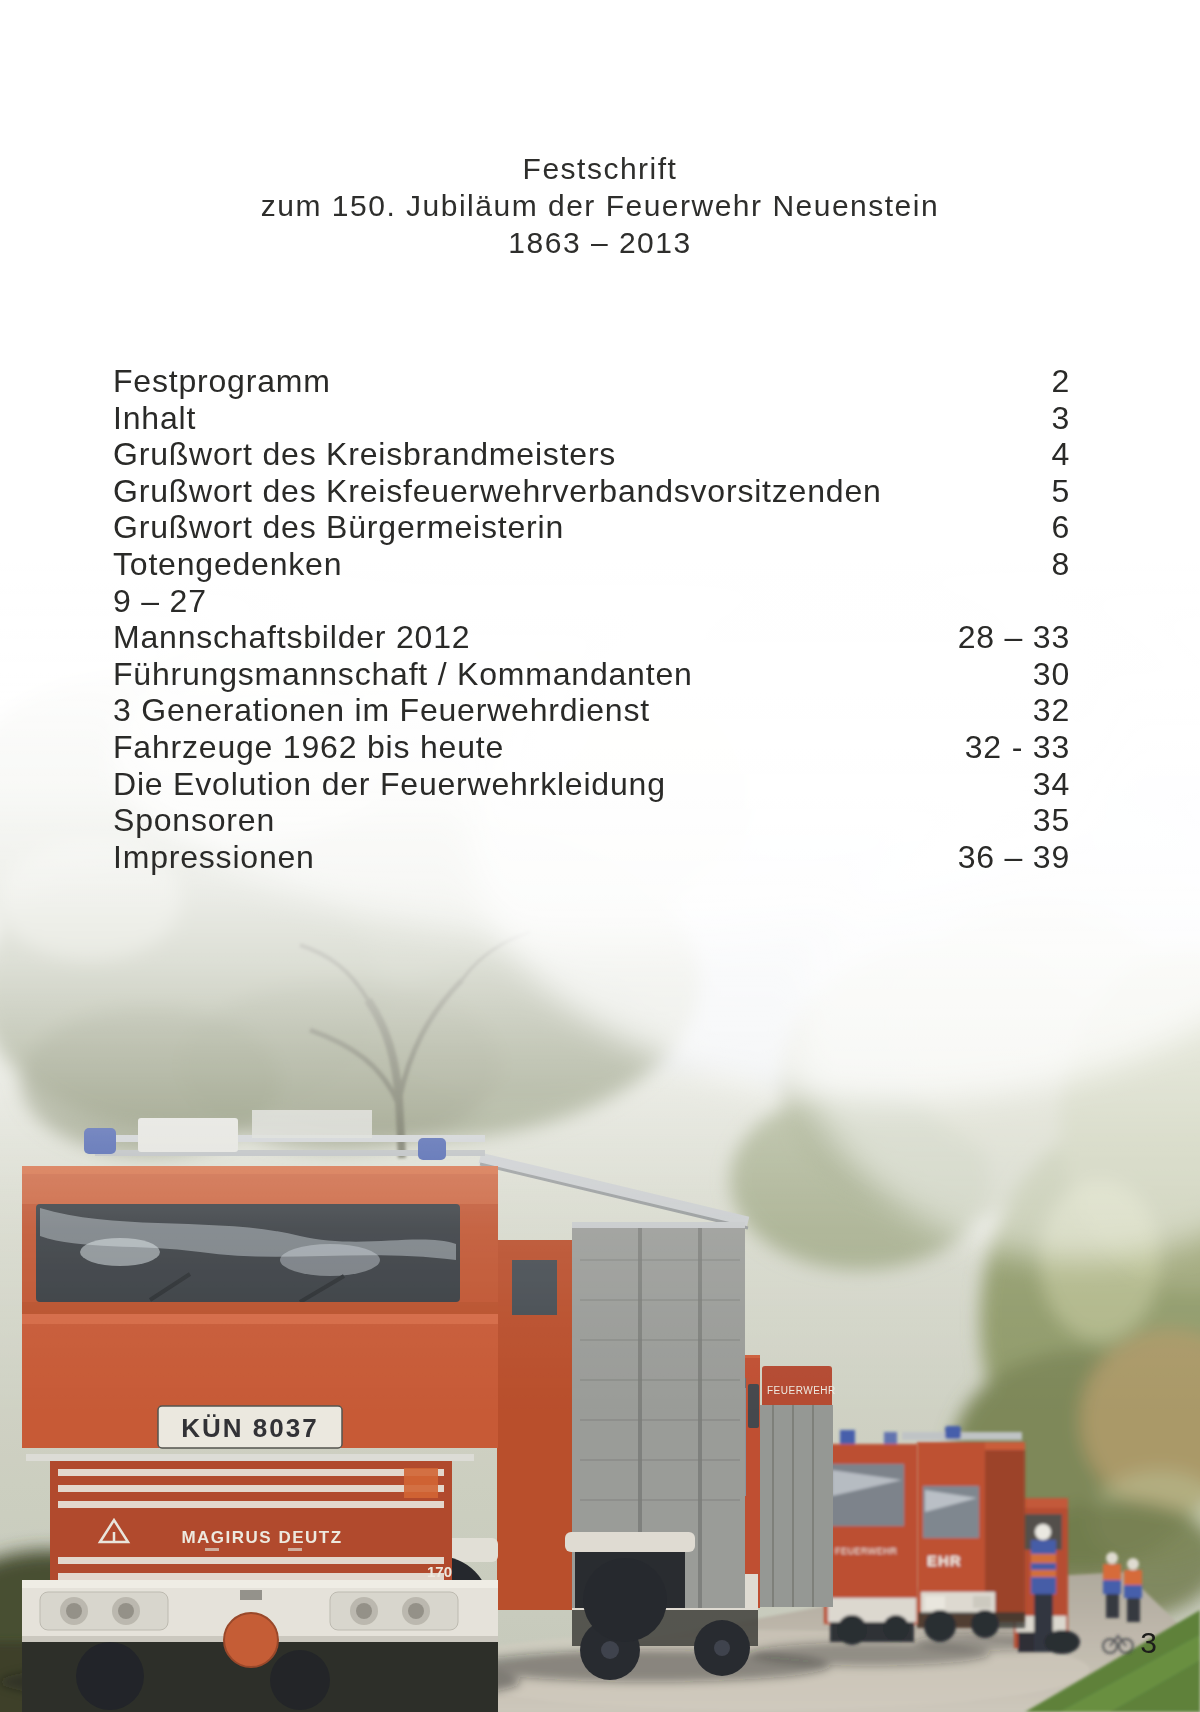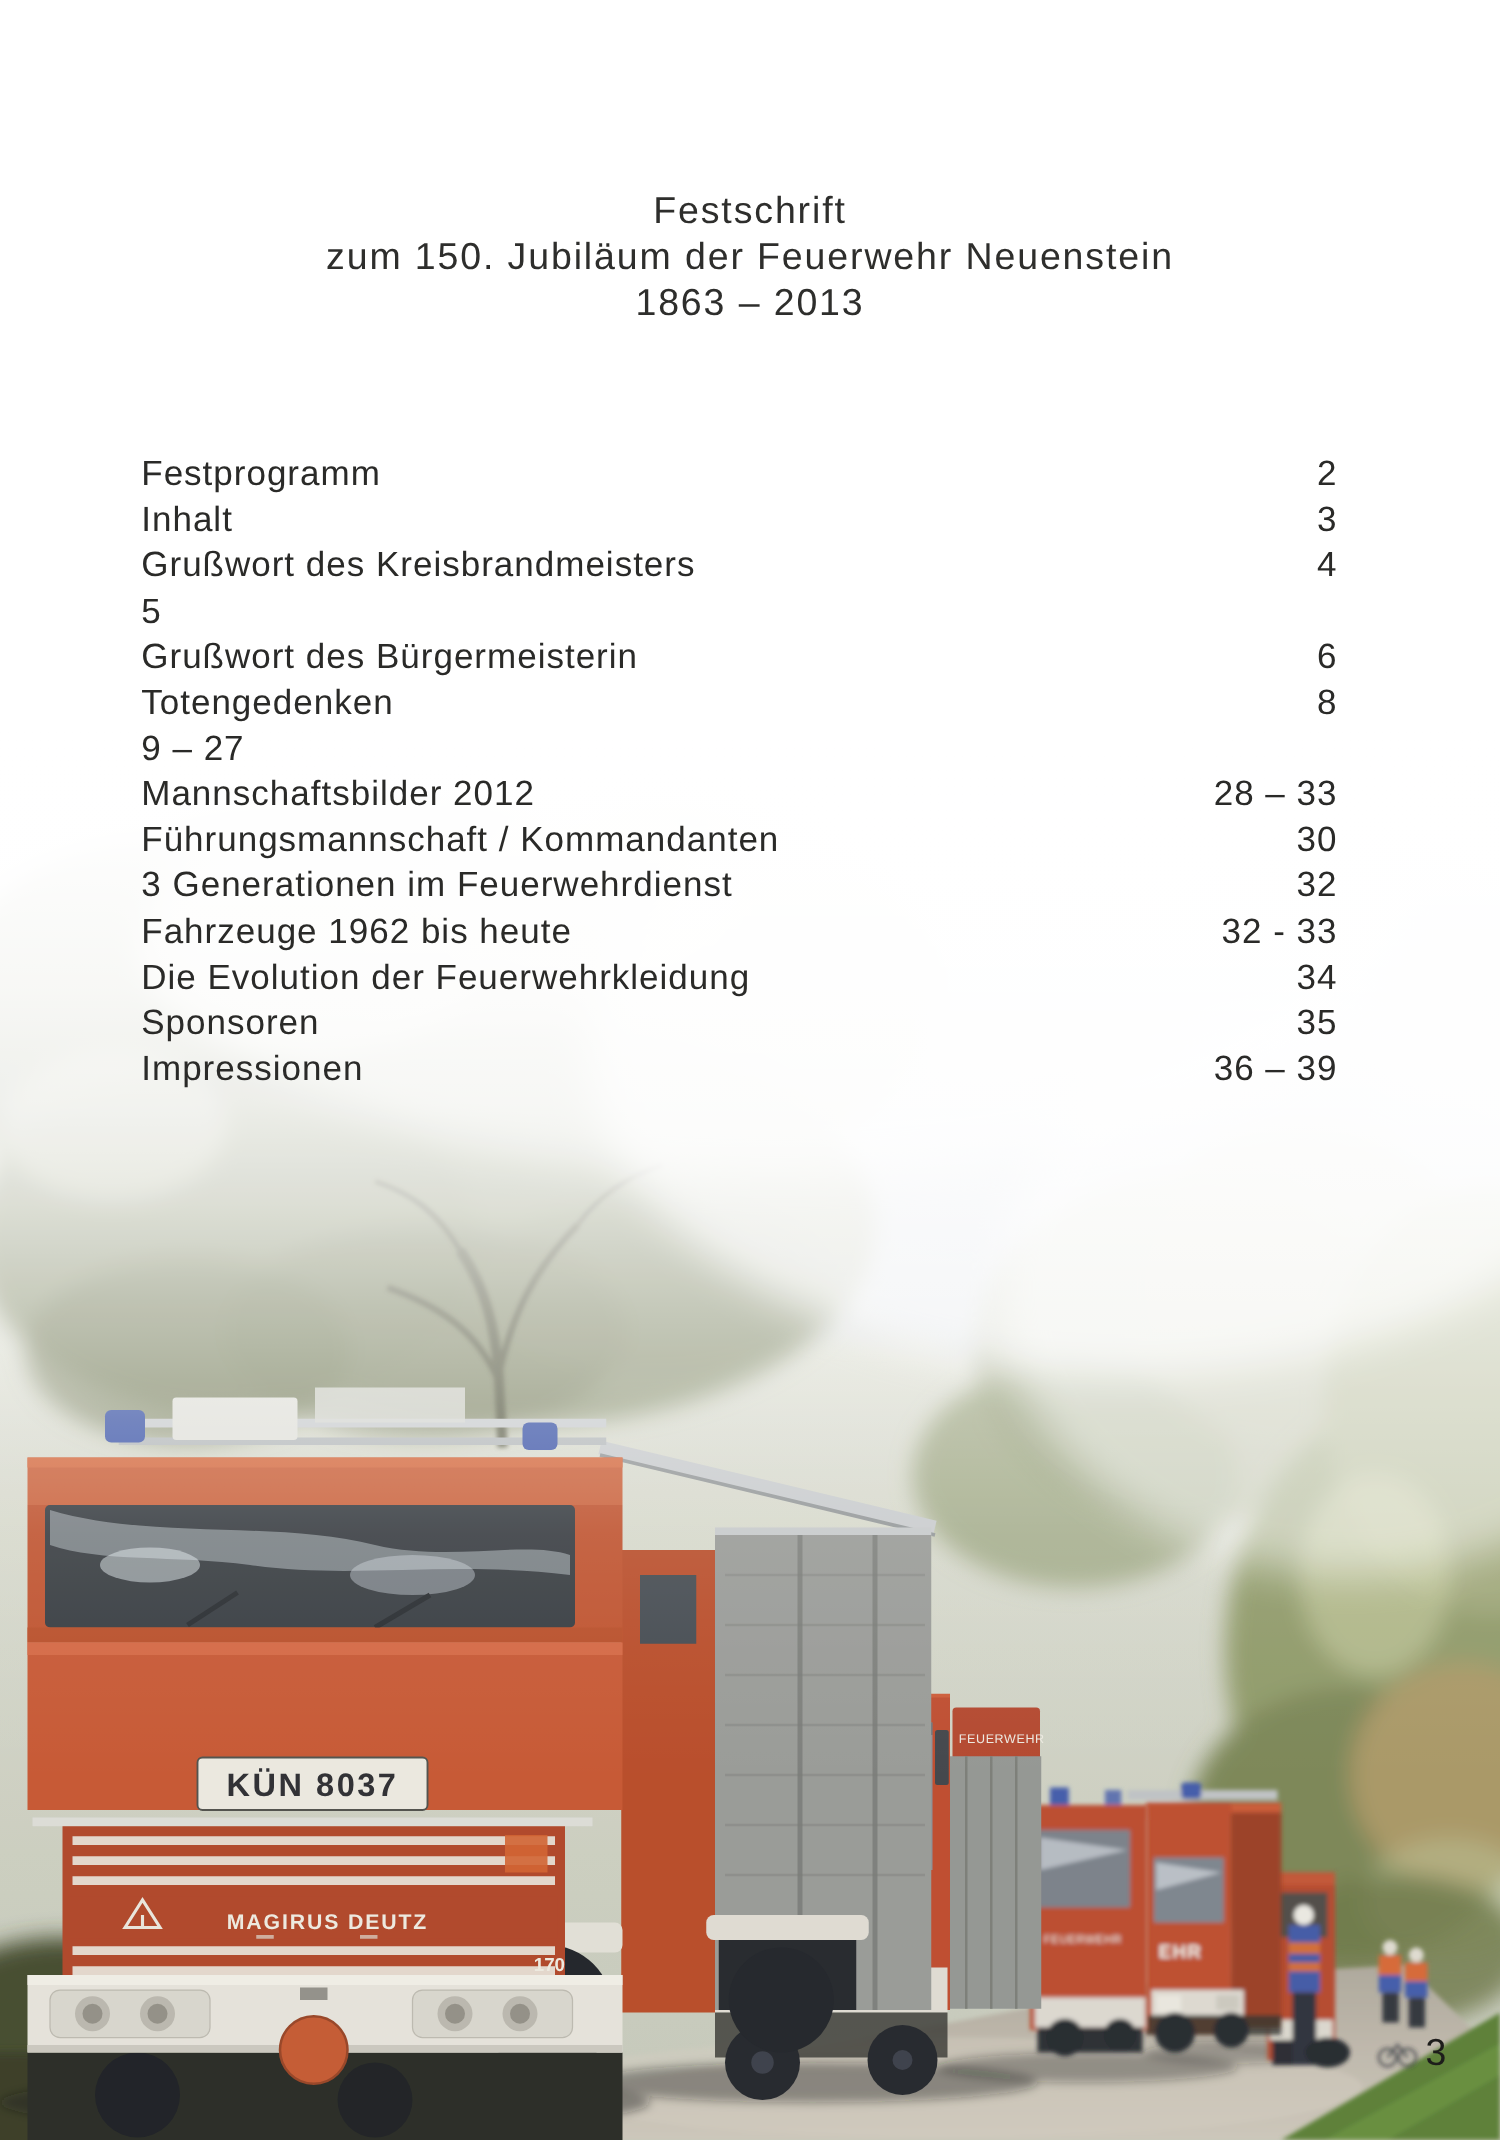--- a/index.html
+++ b/index.html
@@ -11,21 +11,21 @@
   .title-block{
     position:absolute;top:150px;left:0;width:1200px;
     text-align:center;font-size:30px;line-height:37px;
     letter-spacing:1.5px;color:#2e2e2c;z-index:5;
   }
   .toc{
     position:absolute;top:363px;left:113px;width:957px;z-index:5;
   }
   .toc-row{
     display:flex;justify-content:space-between;align-items:baseline;
-    height:36.6px;font-size:28px;letter-spacing:0.8px;color:#2a2a28;
+    height:36.6px;font-size:32px;letter-spacing:0.8px;color:#2a2a28;
   }
   .toc-pages{white-space:pre;}
   .photo{
     position:absolute;left:0;top:560px;width:1200px;height:1152px;z-index:1;
   }
   .photo svg{display:block;width:1200px;height:1152px;font-family:"Liberation Sans",sans-serif;}
   .folio{
     position:absolute;top:1626px;right:42px;z-index:6;
     font-size:30px;color:#1d1d1b;letter-spacing:1px;
   }
@@ -48,20 +48,21 @@
       </div>
     <div class="toc-row">
         <span class="toc-label">Inhalt</span>
         <span class="toc-pages">3</span>
       </div>
     <div class="toc-row">
         <span class="toc-label">Grußwort des Kreisbrandmeisters</span>
         <span class="toc-pages">4</span>
       </div>
     <div class="toc-row">
+        <span class="toc-label">Grußwort des Kreisfeuerwehrverbandsvorsitzenden</span>
         <span class="toc-pages">5</span>
       </div>
     <div class="toc-row">
         <span class="toc-label">Grußwort des Bürgermeisterin</span>
         <span class="toc-pages">6</span>
       </div>
     <div class="toc-row">
         <span class="toc-label">Totengedenken</span>
         <span class="toc-pages">8</span>
       </div>

